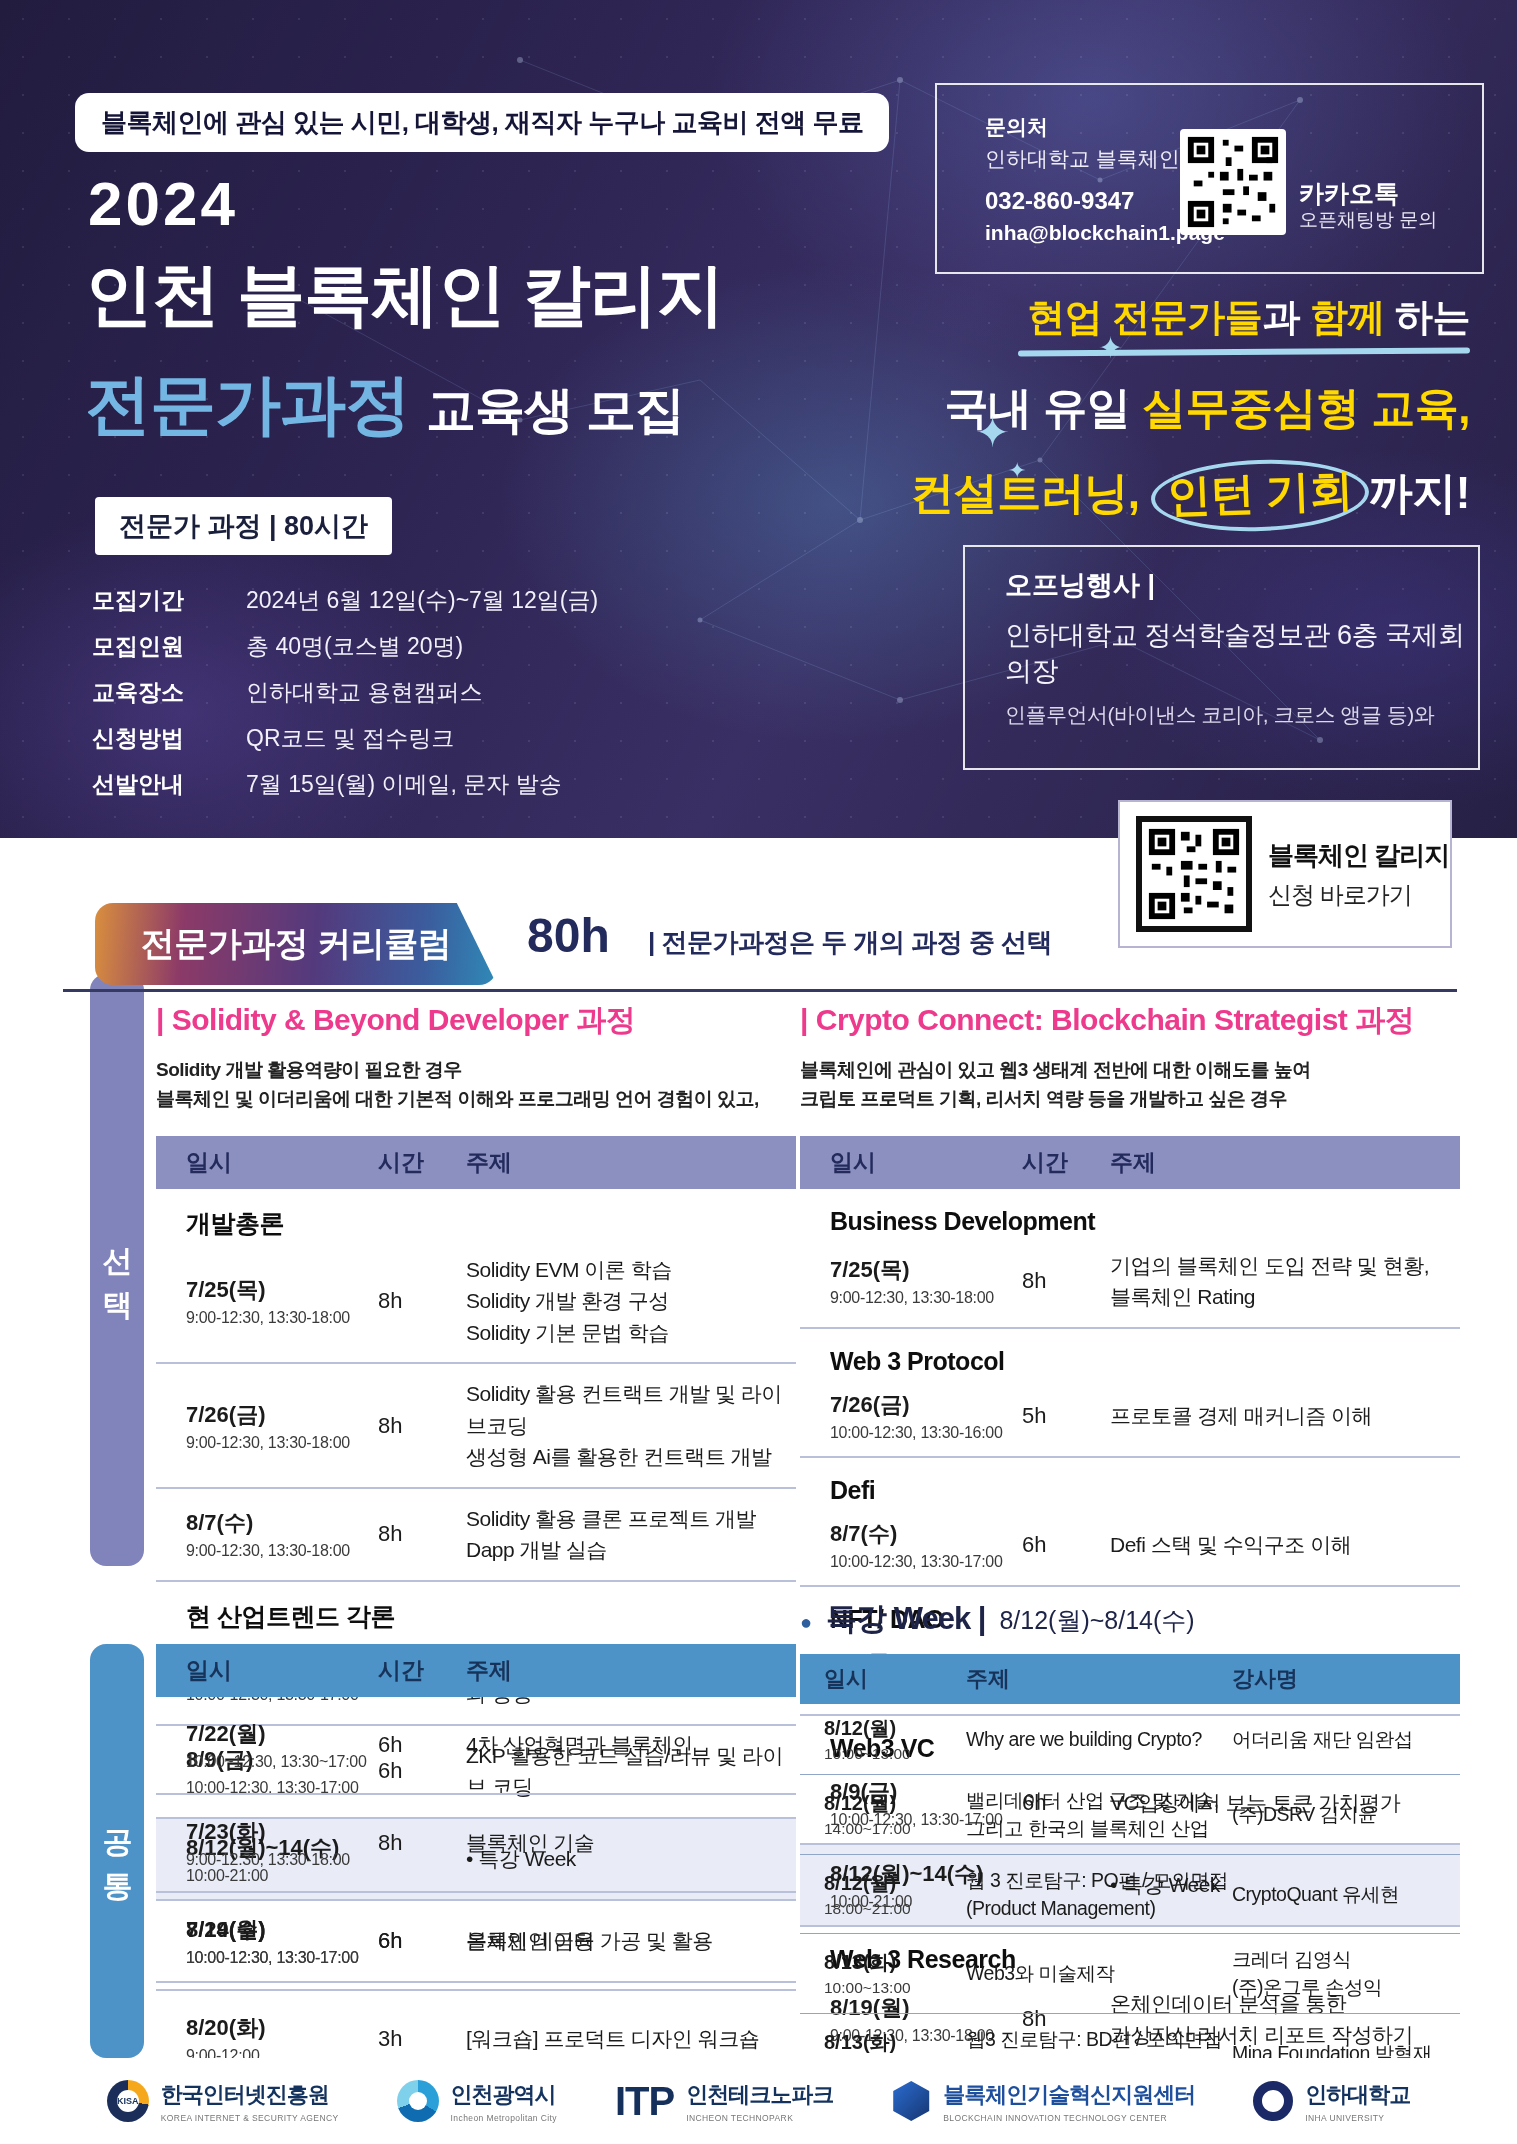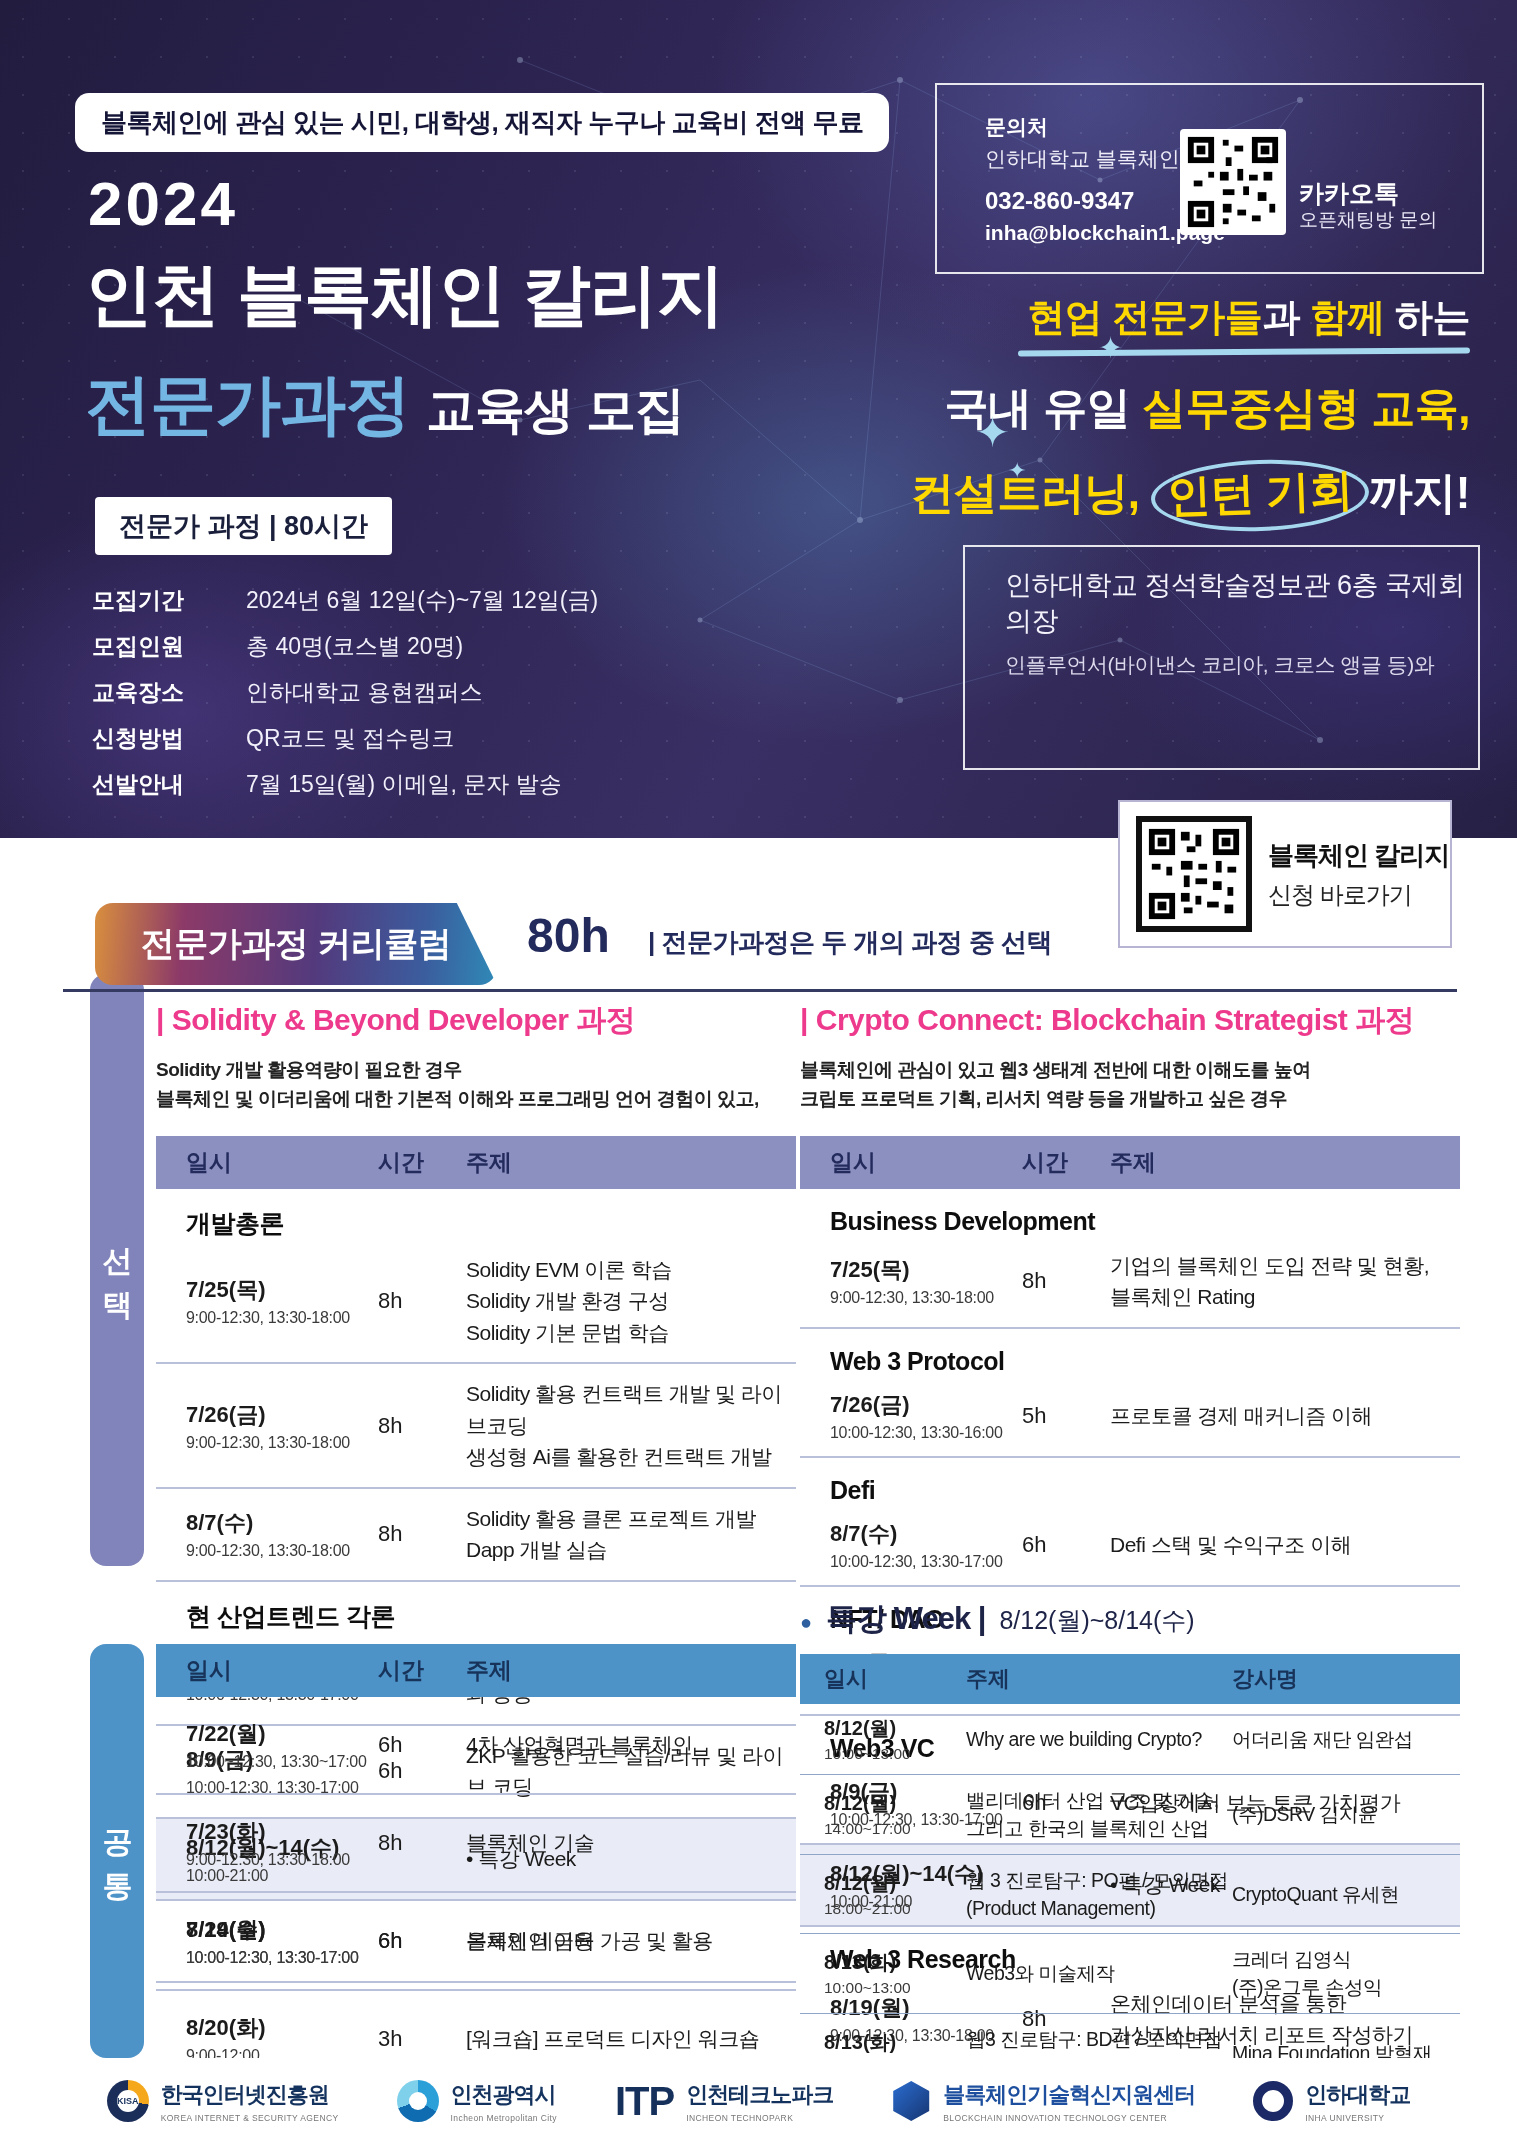--- a/index.html
+++ b/index.html
@@ -271,20 +271,21 @@
     </div>
     <div class="l3">
       <span class="yl">컨설트러닝, </span><span class="circle-mark yl">인턴 기회</span><span class="wh">까지!</span>
     </div>
   </div>
   <span class="star s1">✦</span>
   <span class="star s2">✦</span>
   <span class="star s3">✦</span>
 
   <div class="opening">
+    <div class="ot">오프닝행사 |</div>
     <div class="ol2">인하대학교 정석학술정보관 6층 국제회의장</div>
     <div class="ol3">인플루언서(바이낸스 코리아, 크로스 앵글 등)와</div>
   </div>
 </div>
 
 <div class="applyqr">
   <div class="qrbig">
     <svg viewBox="0 0 33 33" xmlns="http://www.w3.org/2000/svg">
       <rect width="33" height="33" fill="#fff"></rect>
       <g fill="#000">

